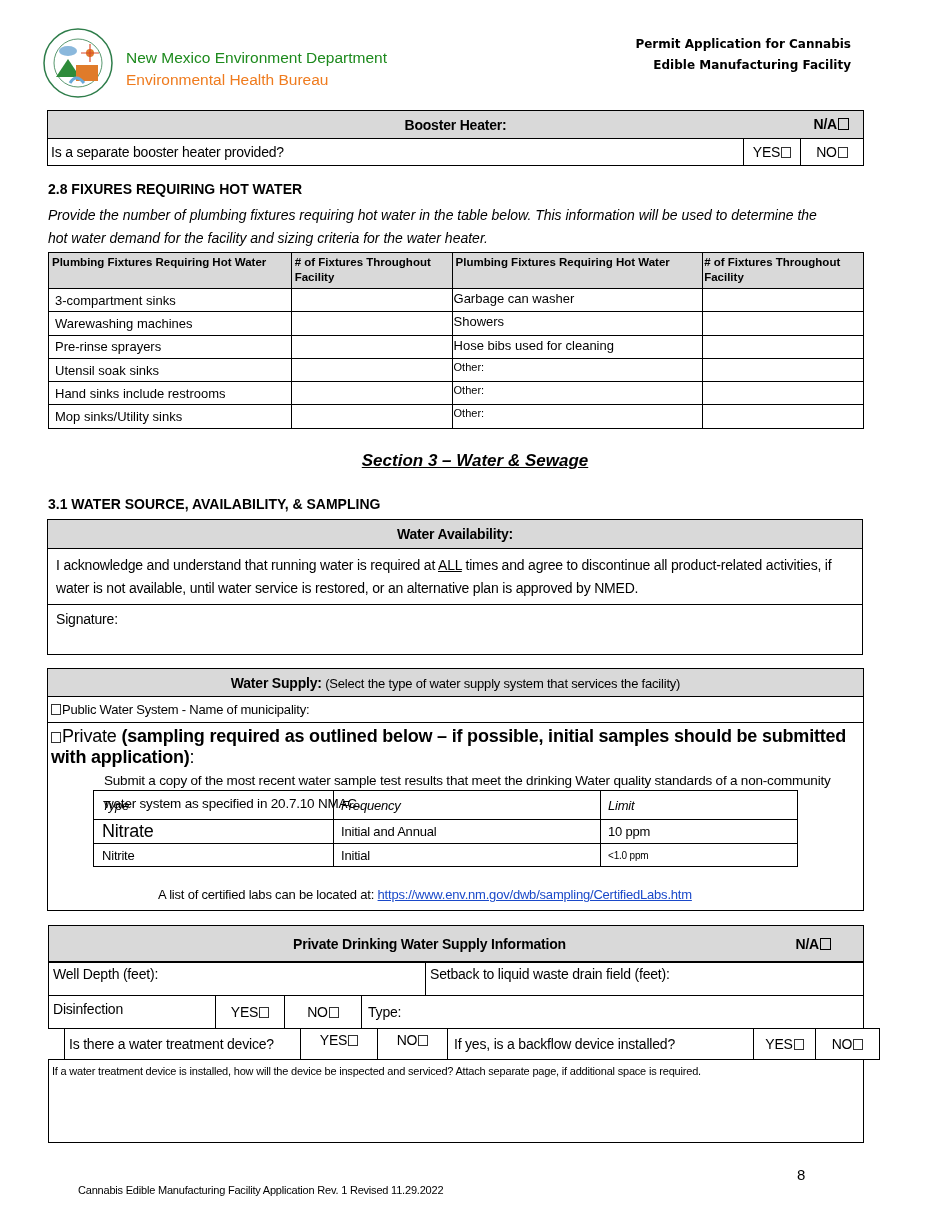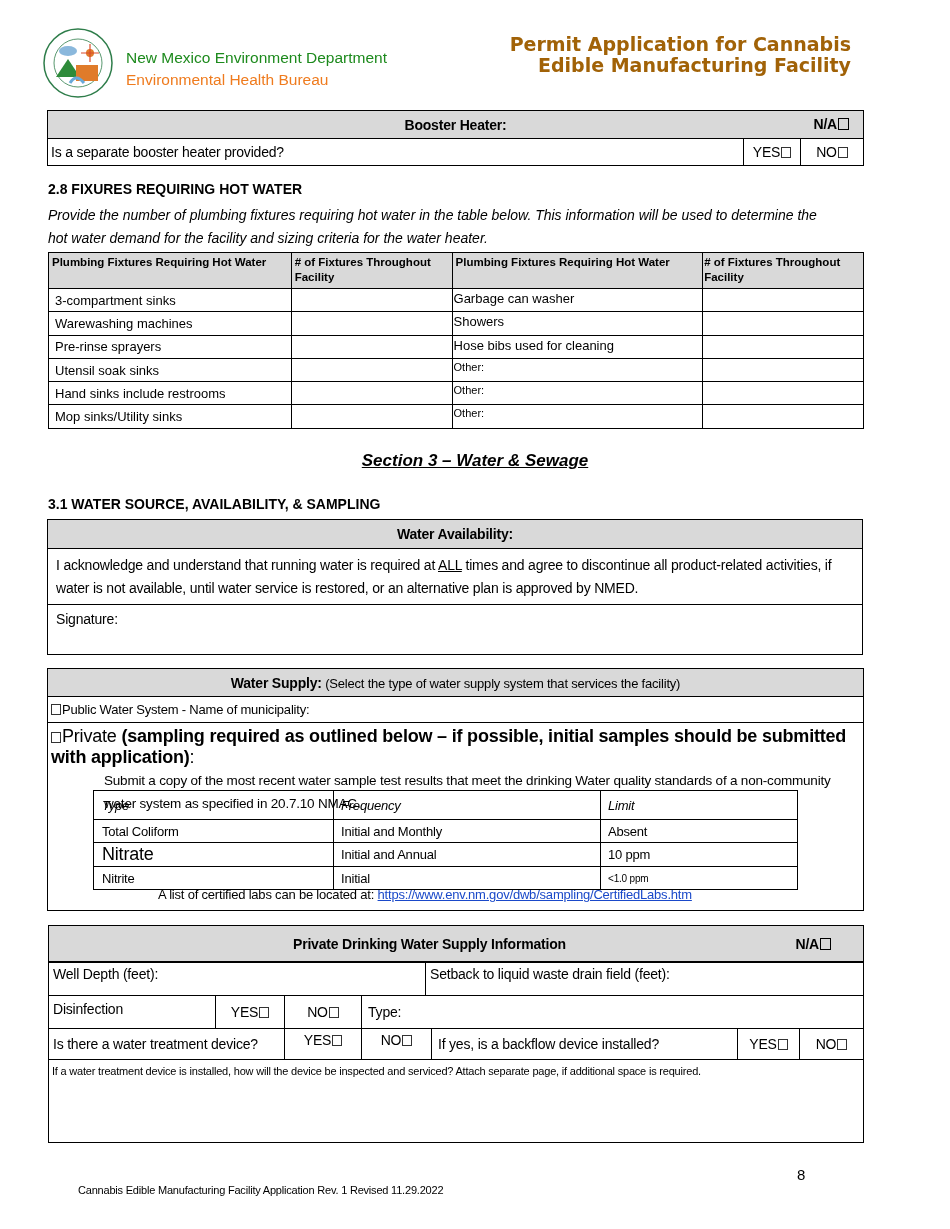--- a/index.html
+++ b/index.html
@@ -1,21 +1,21 @@
 <!DOCTYPE html>
 <html><head>
 <meta charset="utf-8">
 <style>
   * { box-sizing: border-box; margin: 0; padding: 0; }
   body { width: 950px; height: 1229px; background: #ffffff; font-family: "DejaVu Sans", "Liberation Sans", sans-serif; color: #000; position: relative; overflow: hidden; }
   .abs { position: absolute; }
   .logo { left: 40px; top: 27px; width: 76px; height: 72px; }
   .org1 { left: 126px; top: 49px; font-size: 15.5px; color: #1d8a1d; font-family: "Liberation Sans", sans-serif; }
   .org2 { left: 126px; top: 71px; font-size: 15.5px; color: #ef7b1e; font-family: "Liberation Sans", sans-serif; }
-  .title { right: 99px; top: 34px; text-align: right; color: #a16207; font-weight: bold; font-size: 19px; line-height: 21px; font-family: "DejaVu Sans", sans-serif; }
+  .title { right: 99px; top: 34px; text-align: right; color: #000000; font-weight: bold; font-size: 12px; line-height: 21px; font-family: "DejaVu Sans", sans-serif; }
   table { border-collapse: collapse; position: absolute; }
   td, th { border: 1px solid #000; font-weight: normal; text-align: left; vertical-align: middle; font-family: "Liberation Sans", sans-serif; }
   .hdr { background: #d9d9d9; font-weight: bold; }
   .c { text-align: center; }
   .cond { font-family: "Liberation Sans", sans-serif; font-size: 14px; letter-spacing: -0.2px; }
   .sec-h { font-weight: bold; font-size: 14px; font-family: "Liberation Sans", sans-serif; }
   .ital { font-style: italic; font-size: 14px; line-height: 23px; font-family: "Liberation Sans", sans-serif; }
   .fx td { font-size: 13px; padding: 0 6px; height: 23.3px; }
   .fx th { font-size: 11.5px; font-weight: bold; background: #d9d9d9; padding: 2px 3px; vertical-align: top; line-height: 15px; }
   .fx td.o { font-size: 11px; padding-left: 1px; vertical-align: top; padding-top: 2px; }
@@ -151,25 +151,20 @@
         <span class="box" style="margin:0 1px 0 0;"></span><span>Private </span><b>(sampling required as outlined below – if possible, initial samples should be submitted with application)</b><span>:</span>
       </div>
       <div class="cond" style="font-size:13.5px; margin-left:53px; line-height:23px; margin-top:1px;">Submit a copy of the most recent water sample test results that meet the drinking Water quality standards of a non-community water system as specified in 20.7.10 NMAC.</div>
       <table style="position:absolute; left:45px; top:67px; width:705px;">
         <tbody>
               <tr style="height:29px;">
           <td class="cond" style="font-style:italic; font-size:13px; padding-left:8px; width:240px;">Type</td>
           <td class="cond" style="font-style:italic; font-size:13px; padding-left:7px; width:267px;">Frequency</td>
           <td class="cond" style="font-style:italic; font-size:13px; padding-left:7px;">Limit</td>
         </tr>
-        <tr style="height:23px;">
-          <td class="cond" style="font-size:13px; padding-left:8px;">Total Coliform</td>
-          <td class="cond" style="font-size:13px; padding-left:7px;">Initial and Monthly</td>
-          <td class="cond" style="font-size:13px; padding-left:7px;">Absent</td>
-        </tr>
         <tr style="height:24px;">
           <td class="cond" style="font-size:18px; padding-left:8px;">Nitrate</td>
           <td class="cond" style="font-size:13px; padding-left:7px;">Initial and Annual</td>
           <td class="cond" style="font-size:13px; padding-left:7px;">10 ppm</td>
         </tr>
         <tr style="height:23px;">
           <td class="cond" style="font-size:13px; padding-left:8px;">Nitrite</td>
           <td class="cond" style="font-size:13px; padding-left:7px;">Initial</td>
           <td class="cond" style="font-size:10px; padding-left:7px;">&lt;1.0 ppm</td>
         </tr>
@@ -204,21 +199,21 @@
 <table style="left:48px; top:995px; width:816px;">
   <tbody>
       <tr style="height:33px;">
     <td class="cond" style="width:167px; padding:0 4px; vertical-align:top; padding-top:5px;">Disinfection</td>
     <td class="cond c" style="width:69px;"><span>YES</span><span class="box"></span></td>
     <td class="cond c" style="width:77px;"><span>NO</span><span class="box"></span></td>
     <td class="cond" style="padding:0 6px; vertical-align:top; padding-top:8px;"><span>Type:</span></td>
   </tr>
 </tbody>
   </table>
-<table style="left:48px; top:1028px; width:816px;">
+<table style="left:64px; top:1028px; width:816px;">
   <tbody>
       <tr style="height:31px;">
     <td class="cond" style="width:236px; padding:0 4px;">Is there a water treatment device?</td>
     <td class="cond c" style="width:77px; vertical-align:top; padding-top:3px;"><span>YES</span><span class="box"></span></td>
     <td class="cond c" style="width:70px; vertical-align:top; padding-top:3px;"><span>NO</span><span class="box"></span></td>
     <td class="cond" style="width:306px; padding:0 6px;">If yes, is a backflow device installed?</td>
     <td class="cond c" style="width:62px;"><span>YES</span><span class="box"></span></td>
     <td class="cond c"><span>NO</span><span class="box"></span></td>
   </tr>
 </tbody>

